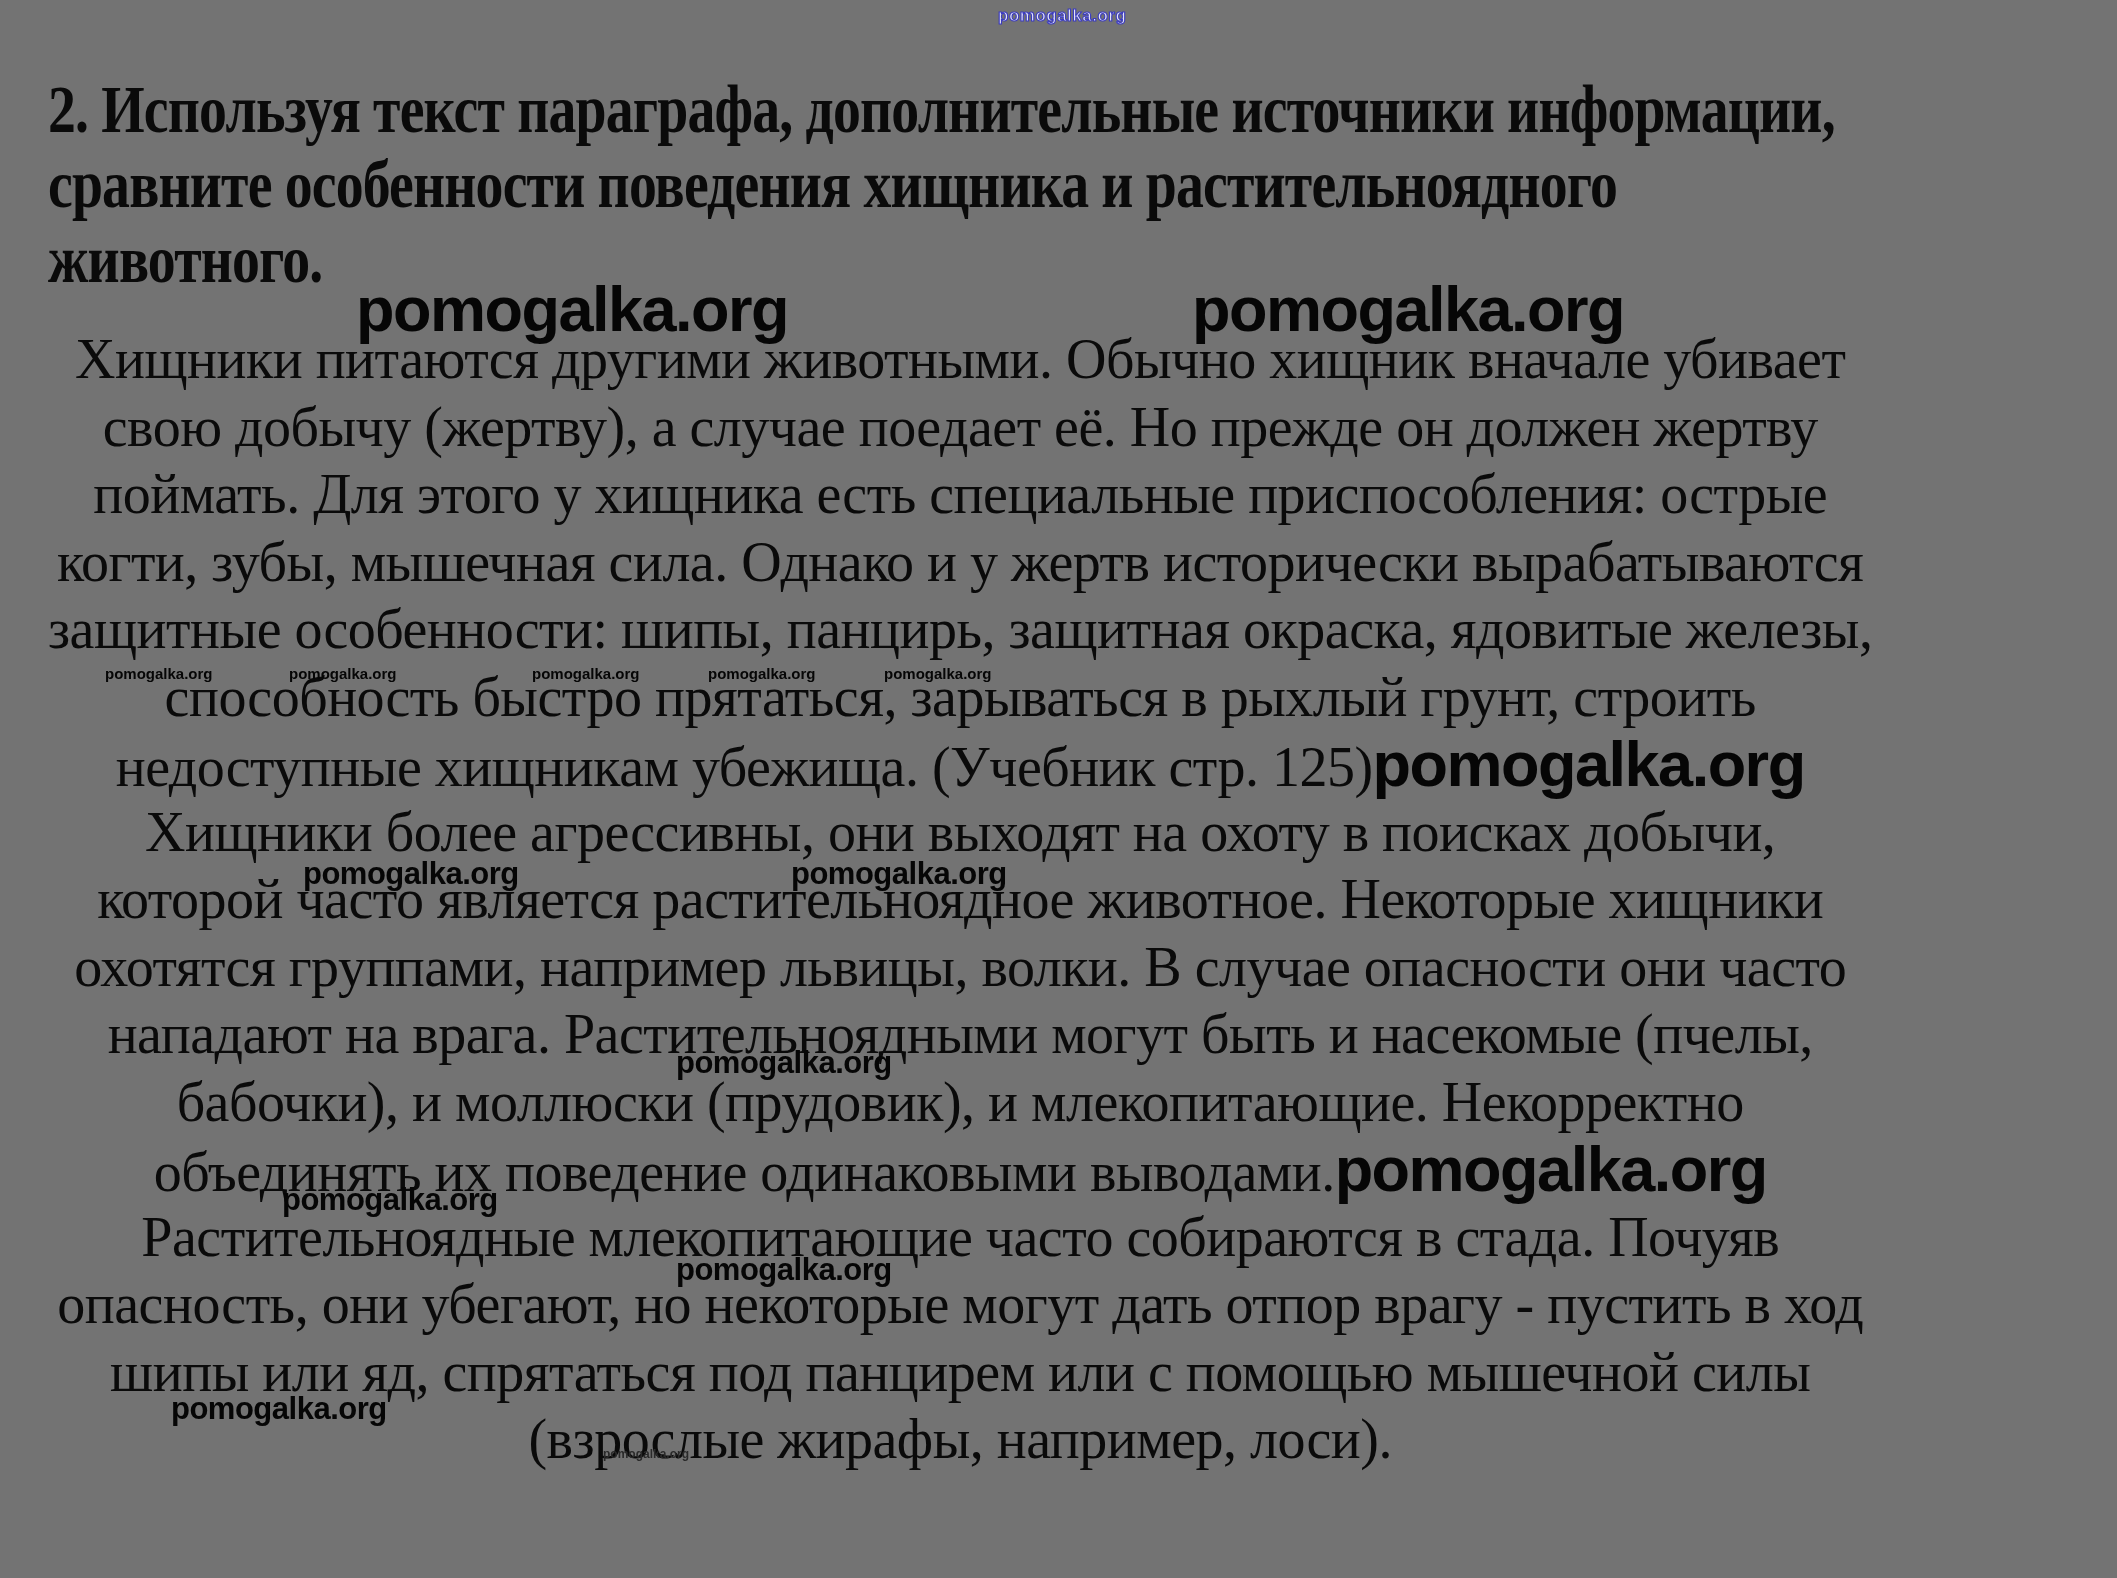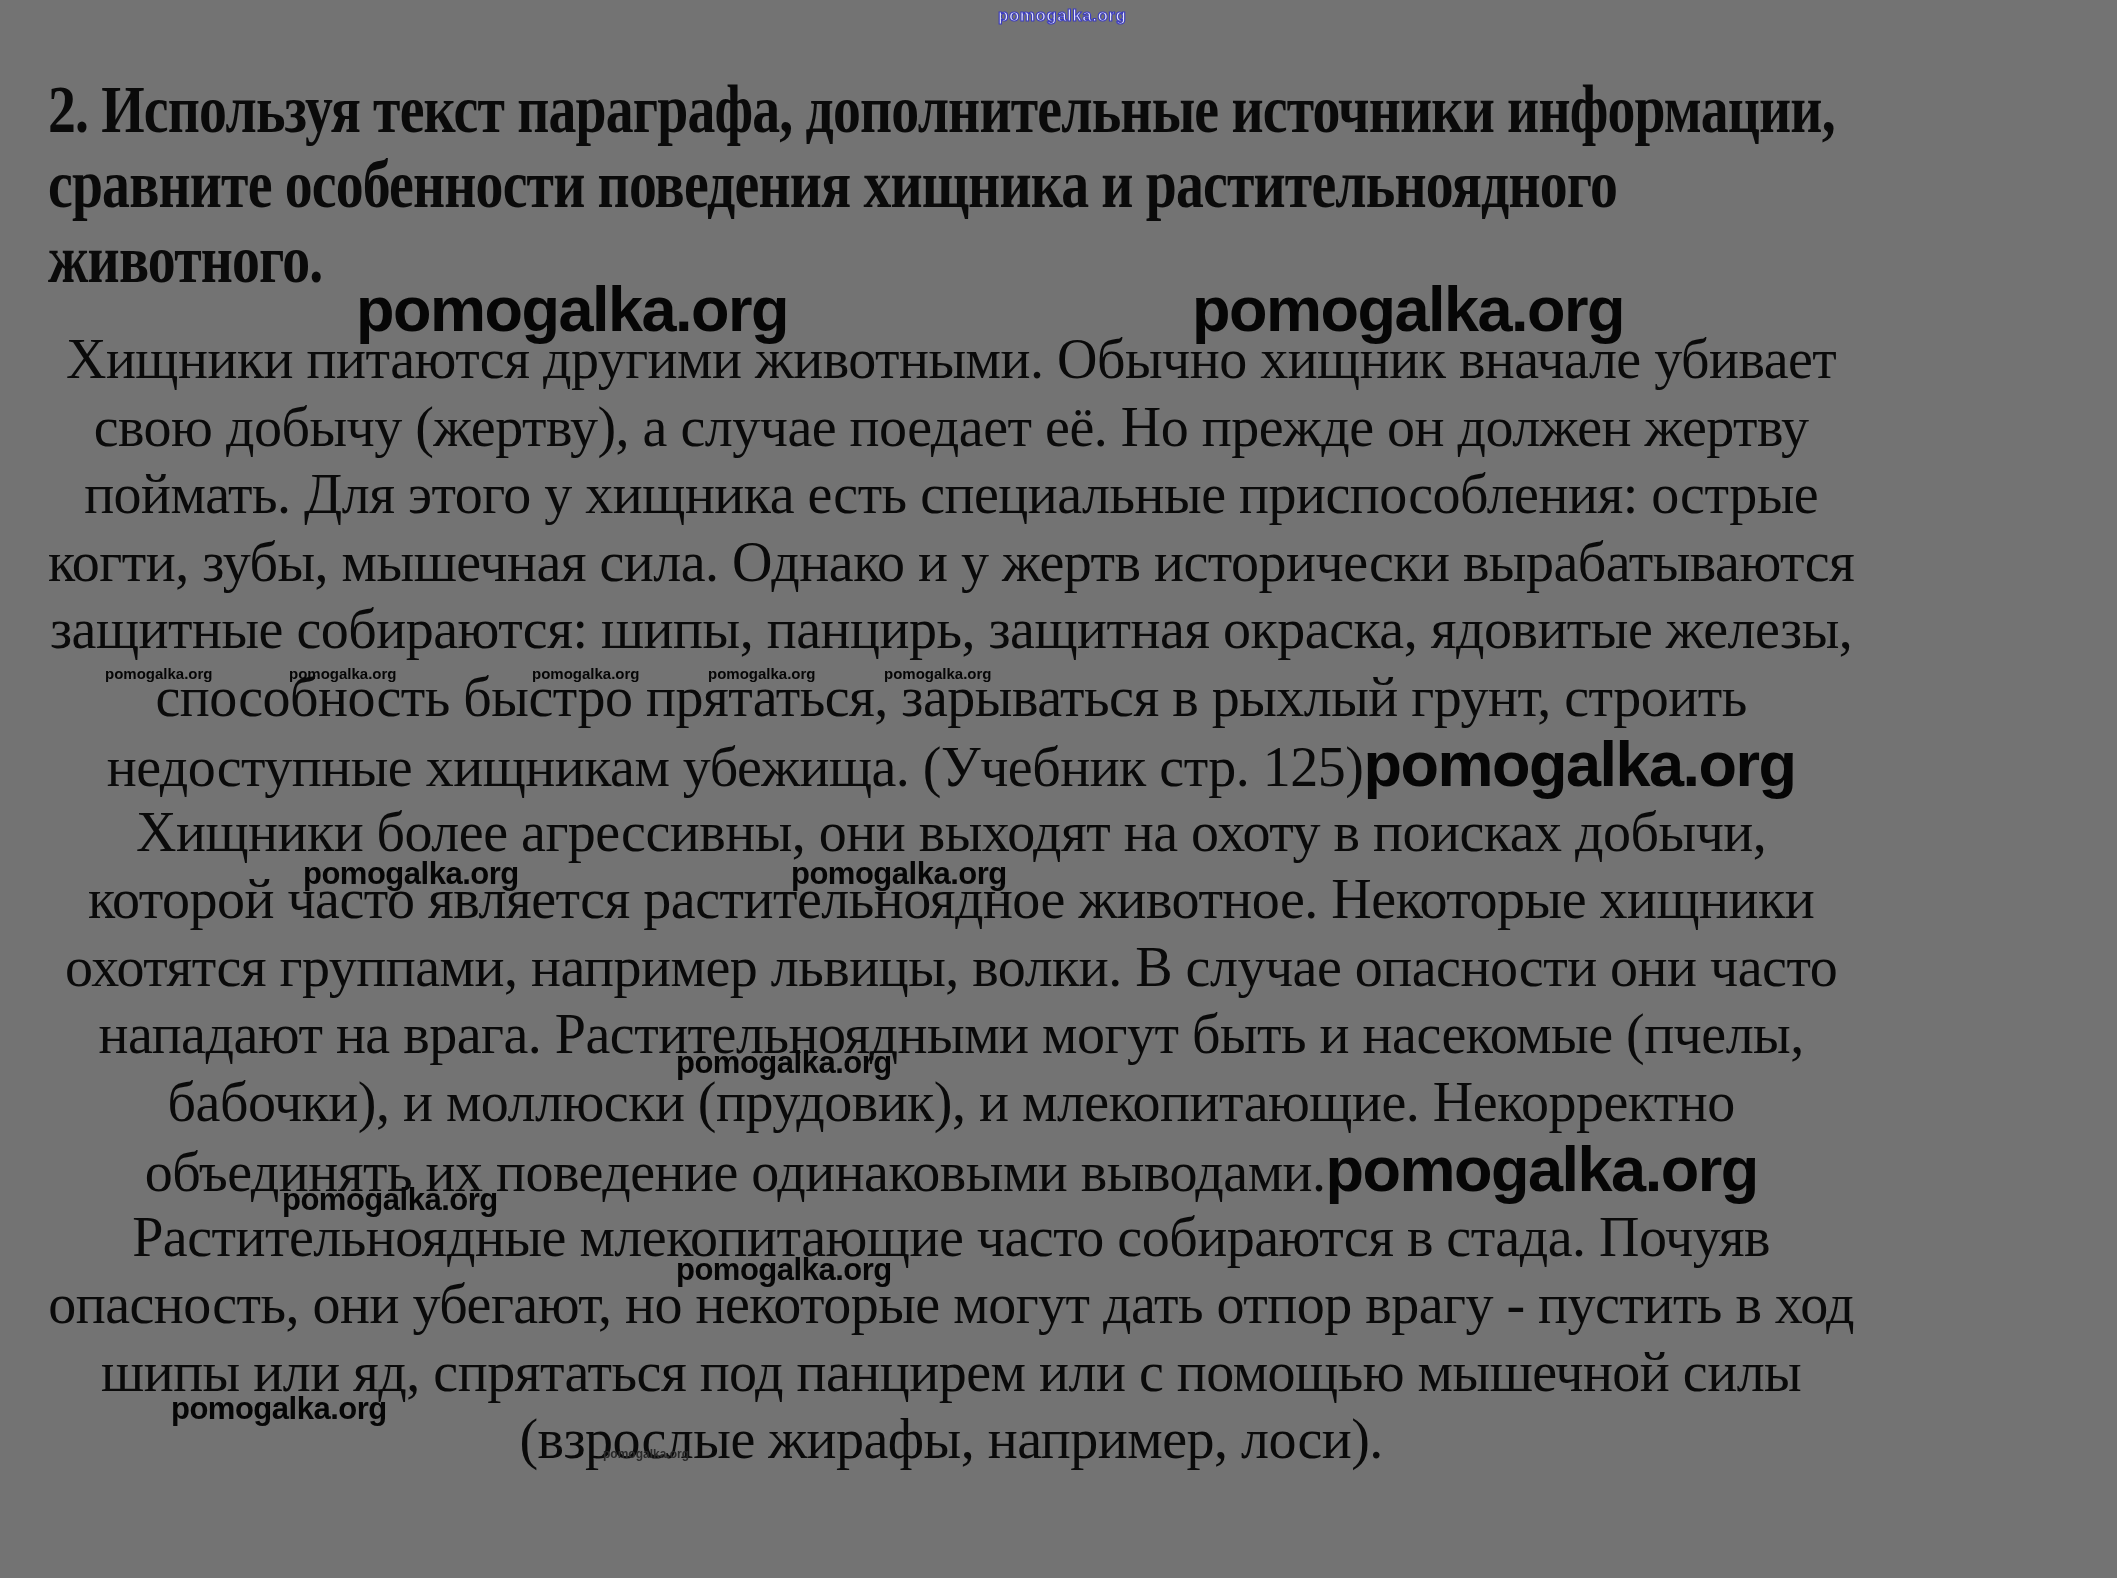--- a/index.html
+++ b/index.html
@@ -94,21 +94,21 @@
   </div>
 
   <div class="wm wm-abs wm-big wm-b">pomogalka.org</div>
   <div class="wm wm-abs wm-big wm-c">pomogalka.org</div>
 
   <div class="bodytext">
     <div class="line">Хищники питаются другими животными. Обычно хищник вначале убивает</div>
     <div class="line">свою добычу (жертву), а случае поедает её. Но прежде он должен жертву</div>
     <div class="line">поймать. Для этого у хищника есть специальные приспособления: острые</div>
     <div class="line">когти, зубы, мышечная сила. Однако и у жертв исторически вырабатываются</div>
-    <div class="line">защитные собираются: шипы, панцирь, защитная окраска, ядовитые железы,</div>
+    <div class="line">защитные особенности: шипы, панцирь, защитная окраска, ядовитые железы,</div>
     <div class="line">способность быстро прятаться, зарываться в рыхлый грунт, строить</div>
     <div class="line"><span>недоступные хищникам убежища. (Учебник стр. 125)</span><span class="wm wm-inline">pomogalka.org</span></div>
     <div class="line">Хищники более агрессивны, они выходят на охоту в поисках добычи,</div>
     <div class="line">которой часто является растительноядное животное. Некоторые хищники</div>
     <div class="line">охотятся группами, например львицы, волки. В случае опасности они часто</div>
     <div class="line">нападают на врага. Растительноядными могут быть и насекомые (пчелы,</div>
     <div class="line">бабочки), и моллюски (прудовик), и млекопитающие. Некорректно</div>
     <div class="line"><span>объединять их поведение одинаковыми выводами.</span><span class="wm wm-inline">pomogalka.org</span></div>
     <div class="line">Растительноядные млекопитающие часто собираются в стада. Почуяв</div>
     <div class="line">опасность, они убегают, но некоторые могут дать отпор врагу - пустить в ход</div>

